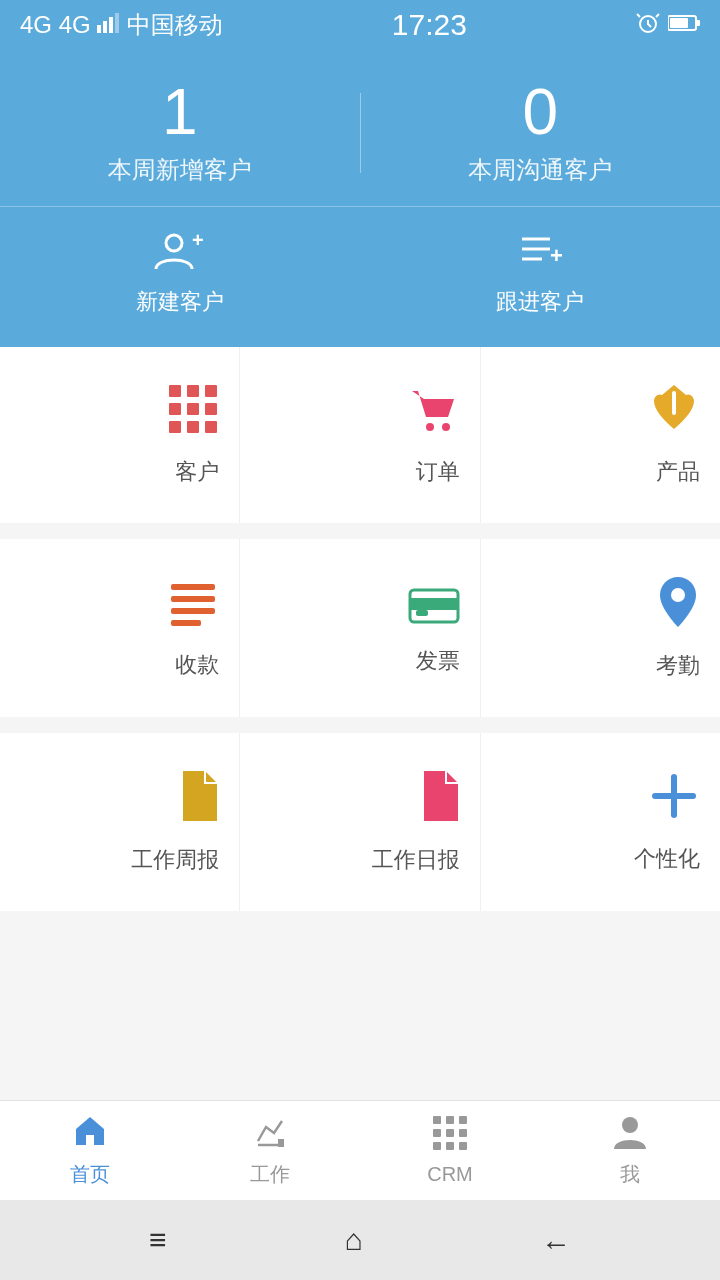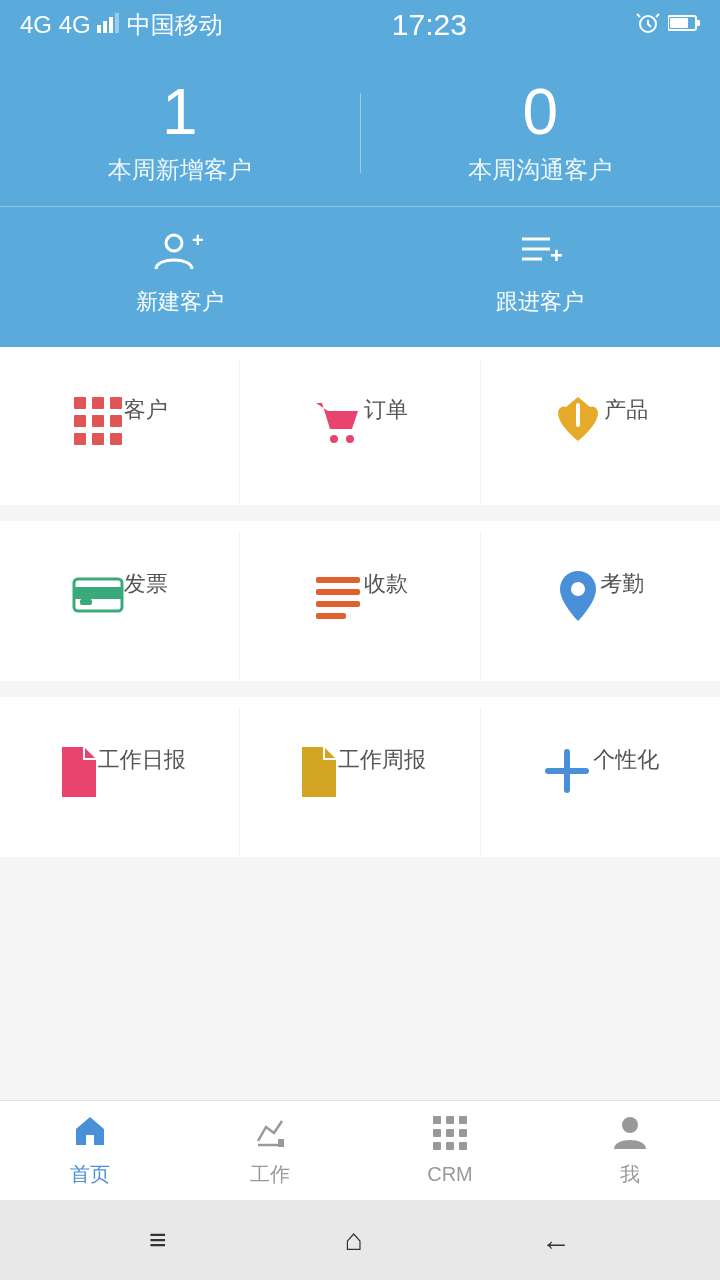--- a/index.html
+++ b/index.html
@@ -93,27 +93,26 @@
       margin-bottom: 16px;
     }
     .menu-row {
       display: flex;
       border-bottom: 1px solid #f0f0f0;
     }
     .menu-row:last-child { border-bottom: none; }
     .menu-item {
       flex: 1;
       display: flex;
-      flex-direction: row;
-      align-items: flex-start;
+      flex-direction: column;
+      align-items: flex-end;
       justify-content: center;
       padding: 36px 20px;
       cursor: pointer;
       border-right: 1px solid #f0f0f0;
-      margin-top: 12px;
     }
     .menu-item:last-child { border-right: none; }
     .menu-item-icon {
       font-size: 52px;
       line-height: 1;
       margin-bottom: 14px;
     }
     .menu-item-label {
       font-size: 22px;
       color: #555;
@@ -276,71 +275,71 @@
           </svg>
         </div>
         <div class="menu-item-label">产品</div>
       </div>
     </div>
   </div>
 
   <div class="menu-section">
     <div class="menu-row">
       <div class="menu-item">
-        <div class="menu-item-icon icon-green">
-          <svg width="52" height="36" viewBox="0 0 52 36" fill="#3baa7a">
-            <rect x="2" y="2" width="48" height="32" rx="4" fill="none" stroke="#3baa7a" stroke-width="3"></rect>
-            <rect x="2" y="10" width="48" height="12" fill="#3baa7a"></rect>
-            <rect x="8" y="22" width="12" height="6" rx="2" fill="#3baa7a"></rect>
-          </svg>
-        </div>
-        <div class="menu-item-label">发票</div>
-      </div>
-      <div class="menu-item">
         <div class="menu-item-icon icon-orange">
           <svg width="52" height="52" viewBox="0 0 52 52" fill="#e06030">
             <rect x="4" y="8" width="44" height="6" rx="2"></rect>
             <rect x="4" y="20" width="44" height="6" rx="2"></rect>
             <rect x="4" y="32" width="44" height="6" rx="2"></rect>
             <rect x="4" y="44" width="30" height="6" rx="2"></rect>
           </svg>
         </div>
         <div class="menu-item-label">收款</div>
       </div>
       <div class="menu-item">
+        <div class="menu-item-icon icon-green">
+          <svg width="52" height="36" viewBox="0 0 52 36" fill="#3baa7a">
+            <rect x="2" y="2" width="48" height="32" rx="4" fill="none" stroke="#3baa7a" stroke-width="3"></rect>
+            <rect x="2" y="10" width="48" height="12" fill="#3baa7a"></rect>
+            <rect x="8" y="22" width="12" height="6" rx="2" fill="#3baa7a"></rect>
+          </svg>
+        </div>
+        <div class="menu-item-label">发票</div>
+      </div>
+      <div class="menu-item">
         <div class="menu-item-icon icon-blue">
           <svg width="44" height="54" viewBox="0 0 44 54" fill="#4a90d9">
             <path d="M22 2 C12 2 4 10 4 20 C4 34 22 52 22 52 C22 52 40 34 40 20 C40 10 32 2 22 2Z"></path>
             <circle cx="22" cy="20" r="7" fill="white"></circle>
           </svg>
         </div>
         <div class="menu-item-label">考勤</div>
       </div>
     </div>
   </div>
 
   <div class="menu-section">
     <div class="menu-row">
       <div class="menu-item">
+        <div class="menu-item-icon icon-gold">
+          <svg width="44" height="54" viewBox="0 0 44 54" fill="#d4a520">
+            <path d="M8 2 H30 L42 14 V52 H8 Z" rx="3"></path>
+            <path d="M30 2 V14 H42" fill="none" stroke="white" stroke-width="2"></path>
+          </svg>
+        </div>
+        <div class="menu-item-label">工作周报</div>
+      </div>
+      <div class="menu-item">
         <div class="menu-item-icon icon-pink2">
           <svg width="44" height="54" viewBox="0 0 44 54" fill="#e8446e">
             <path d="M8 2 H30 L42 14 V52 H8 Z" rx="3"></path>
             <path d="M30 2 V14 H42" fill="none" stroke="white" stroke-width="2"></path>
           </svg>
         </div>
         <div class="menu-item-label">工作日报</div>
-      </div>
-      <div class="menu-item">
-        <div class="menu-item-icon icon-gold">
-          <svg width="44" height="54" viewBox="0 0 44 54" fill="#d4a520">
-            <path d="M8 2 H30 L42 14 V52 H8 Z" rx="3"></path>
-            <path d="M30 2 V14 H42" fill="none" stroke="white" stroke-width="2"></path>
-          </svg>
-        </div>
-        <div class="menu-item-label">工作周报</div>
       </div>
       <div class="menu-item">
         <div class="menu-item-icon icon-plusblue">
           <svg width="52" height="52" viewBox="0 0 52 52" fill="#4a90d9">
             <rect x="23" y="4" width="6" height="44" rx="3"></rect>
             <rect x="4" y="23" width="44" height="6" rx="3"></rect>
           </svg>
         </div>
         <div class="menu-item-label">个性化</div>
       </div>

